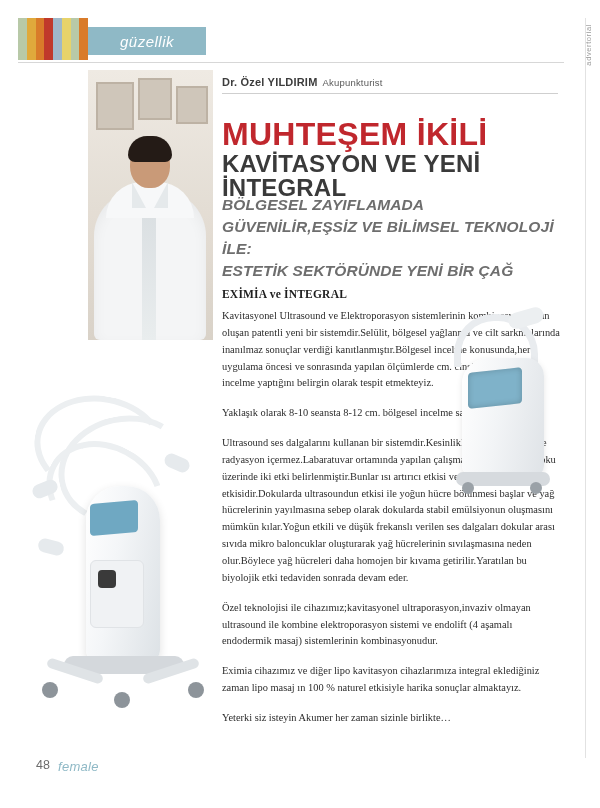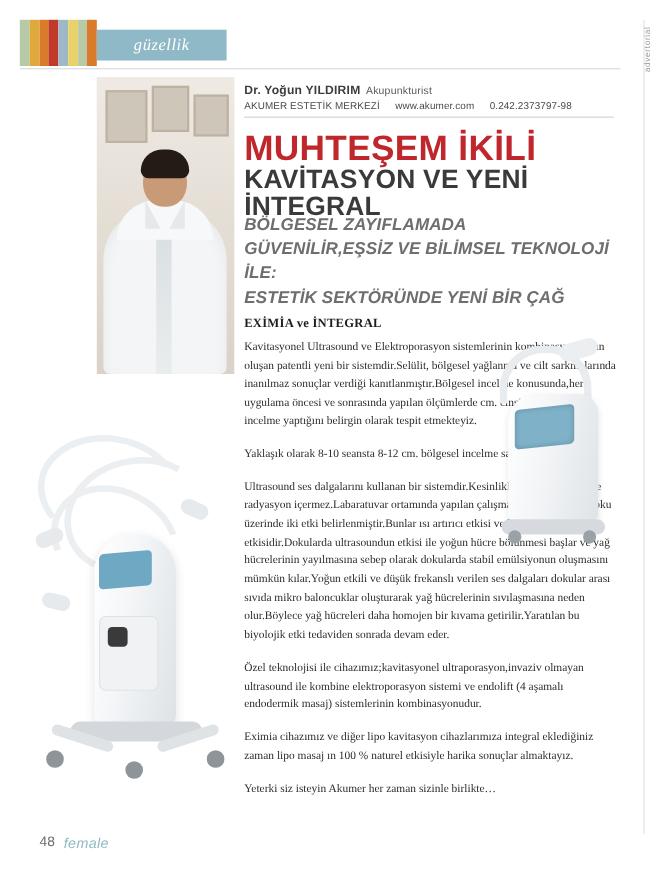--- a/index.html
+++ b/index.html
@@ -43,21 +43,21 @@
     top: 27px;
     width: 118px;
     height: 28px;
     background: #8fb9c6;
     display: flex;
     align-items: center;
     justify-content: center;
   }
   .cat-tab .label {
     color: #ffffff;
-    font-family: Liberation Serif, serif;
+    font-family: Liberation Sans, sans-serif;
     font-size: 15px;
     font-style: italic;
     letter-spacing: .5px;
   }
 
   
   .header-rule {
     position: absolute;
     left: 18px;
     top: 62px;
@@ -485,24 +485,21 @@
     <div class="pd-coat"></div>
     <div class="pd-shoulders"></div>
     <div class="pd-collar-l"></div>
     <div class="pd-collar-r"></div>
     <div class="pd-head"></div>
     <div class="pd-hair"></div>
   </div>
 
   <div class="byline">
     <div class="row1">
-      <span>Dr. Yoğun YILDIRIM</span><span class="role">Akupunkturist</span>
-    </div>
-    <div class="row2">
-      <span>AKUMER ESTETİK MERKEZİ</span><span class="sep"></span><span>www.akumer.com</span><span class="sep"></span><span>0.242.2373797-98</span>
+      <span>Dr. Özel YILDIRIM</span><span class="role">Akupunkturist</span>
     </div>
     <div class="rule"></div>
   </div>
 
   <div class="title-main">MUHTEŞEM İKİLİ</div>
   <div class="title-sub">KAVİTASYON VE YENİ İNTEGRAL</div>
 
   <div class="deck">
     <div>BÖLGESEL ZAYIFLAMADA</div>
     <div>GÜVENİLİR,EŞSİZ VE BİLİMSEL TEKNOLOJİ İLE:</div>

